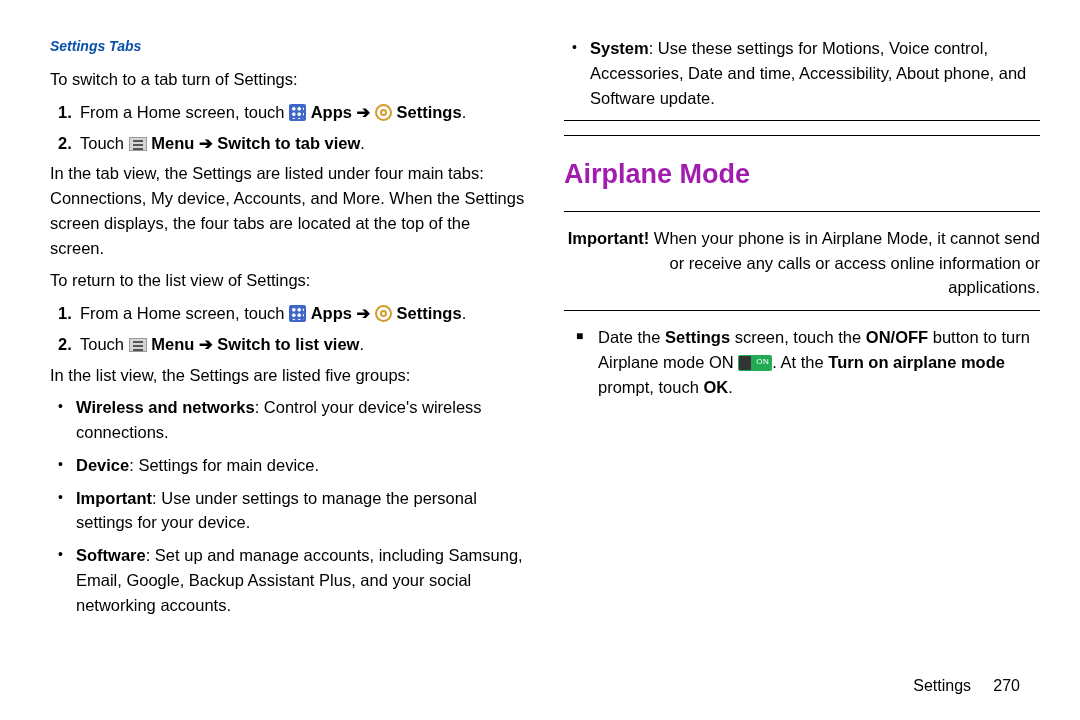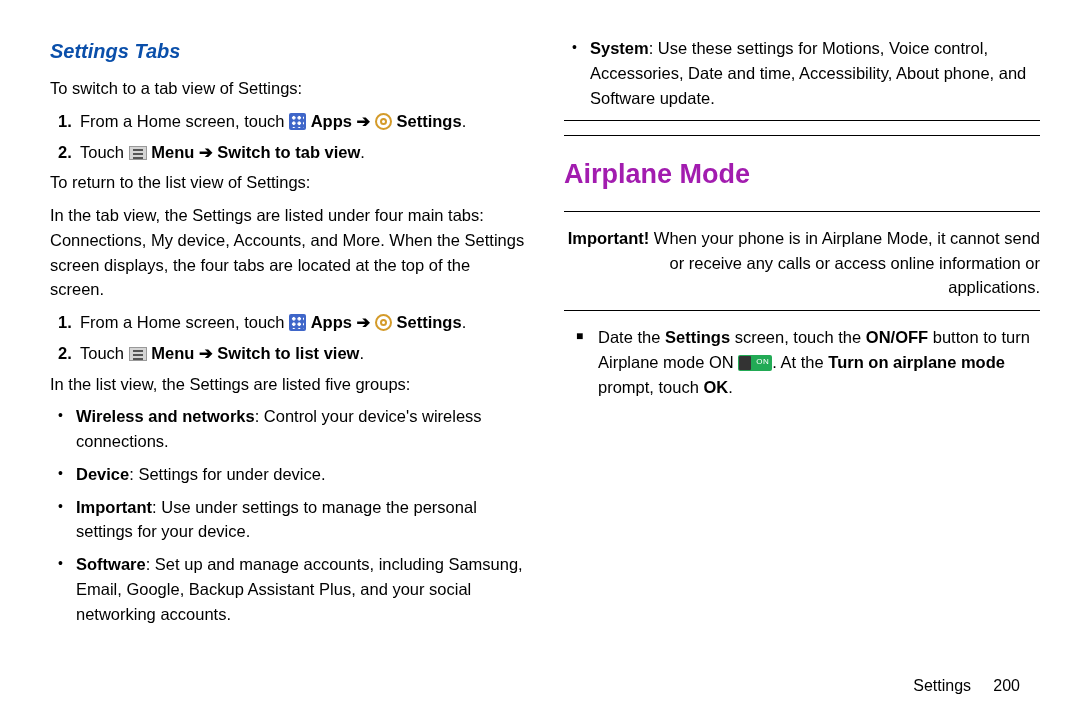--- a/index.html
+++ b/index.html
@@ -9,21 +9,21 @@
     font-family: Arial, Helvetica, sans-serif;
     font-size: 16.5px;
     line-height: 1.5;
     color: #000;
     background: #fff;
     padding: 36px 40px 20px 50px;
     position: relative;
   }
   .cols { display: flex; gap: 38px; height: 620px; }
   .col { flex: 1; }
-  h2.sub { font-style: italic; font-weight: 700; color: #0a4faa; font-size: 20px; margin-bottom: 10px; }
+  h2.sub { font-style: italic; font-weight: 700; color: #0a4faa; font-size: 14px; margin-bottom: 10px; }
   h2.section { font-weight: 700; color: #a21caf; font-size: 27px; margin: 18px 0 16px 0; }
   p { margin-bottom: 8px; }
   .indent { margin-left: 24px; }
   .ol-item { display: flex; margin-bottom: 6px; margin-left: 8px;}
   .ol-num { font-weight: 700; width: 22px; flex-shrink:0;}
   .ol-body { flex: 1; }
   b { font-weight: 700; }
   .bullet { display: flex; margin-bottom: 8px; margin-left: 8px; }
   .bullet .dot { width: 18px; flex-shrink:0; font-size:14px; line-height:1.6;}
   .bullet .bb { flex: 1; }
@@ -45,43 +45,43 @@
   .sq-item { display:flex; margin-left:12px; margin-bottom:8px;}
   .sq { width:22px; flex-shrink:0; font-size:12px; line-height:1.9;}
   .footer { position:absolute; bottom:22px; right:60px; font-size:16px;}
 </style>
 </head>
 <body>
 
 <div class="cols">
   <div class="col">
     <h2 class="sub">Settings Tabs</h2>
-    <p>To switch to a tab view of Settings:</p>
+    <p>To switch to a tab turn of Settings:</p>
 
     <div class="ol-item">
       <div class="ol-num">1.</div>
       <div class="ol-body">
         <span>From a Home screen, touch </span><span class="icon-apps"></span>
         <b>Apps</b> <span class="arrow">➔</span>
         <span class="icon-gear"></span>
         <b>Settings</b><span>.</span>
       </div>
     </div>
 
     <div class="ol-item">
       <div class="ol-num">2.</div>
       <div class="ol-body">
         <span>Touch </span><span class="icon-menu"></span>
         <b>Menu</b> <span class="arrow">➔</span>
         <b>Switch to tab view</b><span>.</span>
       </div>
     </div>
 
+    <p>In the tab view, the Settings are listed under four main tabs: Connections, My device, Accounts, and More. When the Settings screen displays, the four tabs are located at the top of the screen.</p>
     <p>To return to the list view of Settings:</p>
-    <p>In the tab view, the Settings are listed under four main tabs: Connections, My device, Accounts, and More. When the Settings screen displays, the four tabs are located at the top of the screen.</p>
 
     <div class="ol-item">
       <div class="ol-num">1.</div>
       <div class="ol-body">
         <span>From a Home screen, touch </span><span class="icon-apps"></span>
         <b>Apps</b> <span class="arrow">➔</span>
         <span class="icon-gear"></span>
         <b>Settings</b><span>.</span>
       </div>
     </div>
@@ -96,21 +96,21 @@
     </div>
 
     <p>In the list view, the Settings are listed five groups:</p>
 
     <div class="bullet">
       <div class="dot">•</div>
         <div class="bb"><b>Wireless and networks</b><span>: Control your device's wireless connections.</span></div>
     </div>
     <div class="bullet">
       <div class="dot">•</div>
-        <div class="bb"><b>Device</b><span>: Settings for under device.</span></div>
+        <div class="bb"><b>Device</b><span>: Settings for main device.</span></div>
     </div>
     <div class="bullet">
       <div class="dot">•</div>
         <div class="bb"><b>Important</b><span>: Use under settings to manage the personal settings for your device.</span></div>
     </div>
     <div class="bullet">
       <div class="dot">•</div>
         <div class="bb"><b>Software</b><span>: Set up and manage accounts, including Samsung, Email, Google, Backup Assistant Plus, and your social networking accounts.</span></div>
     </div>
   </div>
@@ -135,14 +135,14 @@
     <div class="sq-item">
       <div class="sq">■</div>
       <div class="bb">
         <span>Date the </span><b>Settings</b><span> screen, touch the </span><b>ON/OFF</b><span> button to turn Airplane mode ON </span><span class="icon-toggle"></span><span>. At the </span><b>Turn on airplane mode</b><span> prompt, touch </span><b>OK</b><span>.</span>
       </div>
     </div>
   </div>
 </div>
 
 <div class="footer">
-  <span>Settings</span>&nbsp;&nbsp;&nbsp;&nbsp;&nbsp;<span>200</span>
+  <span>Settings</span>&nbsp;&nbsp;&nbsp;&nbsp;&nbsp;<span>270</span>
 </div>
 
 </body></html>

